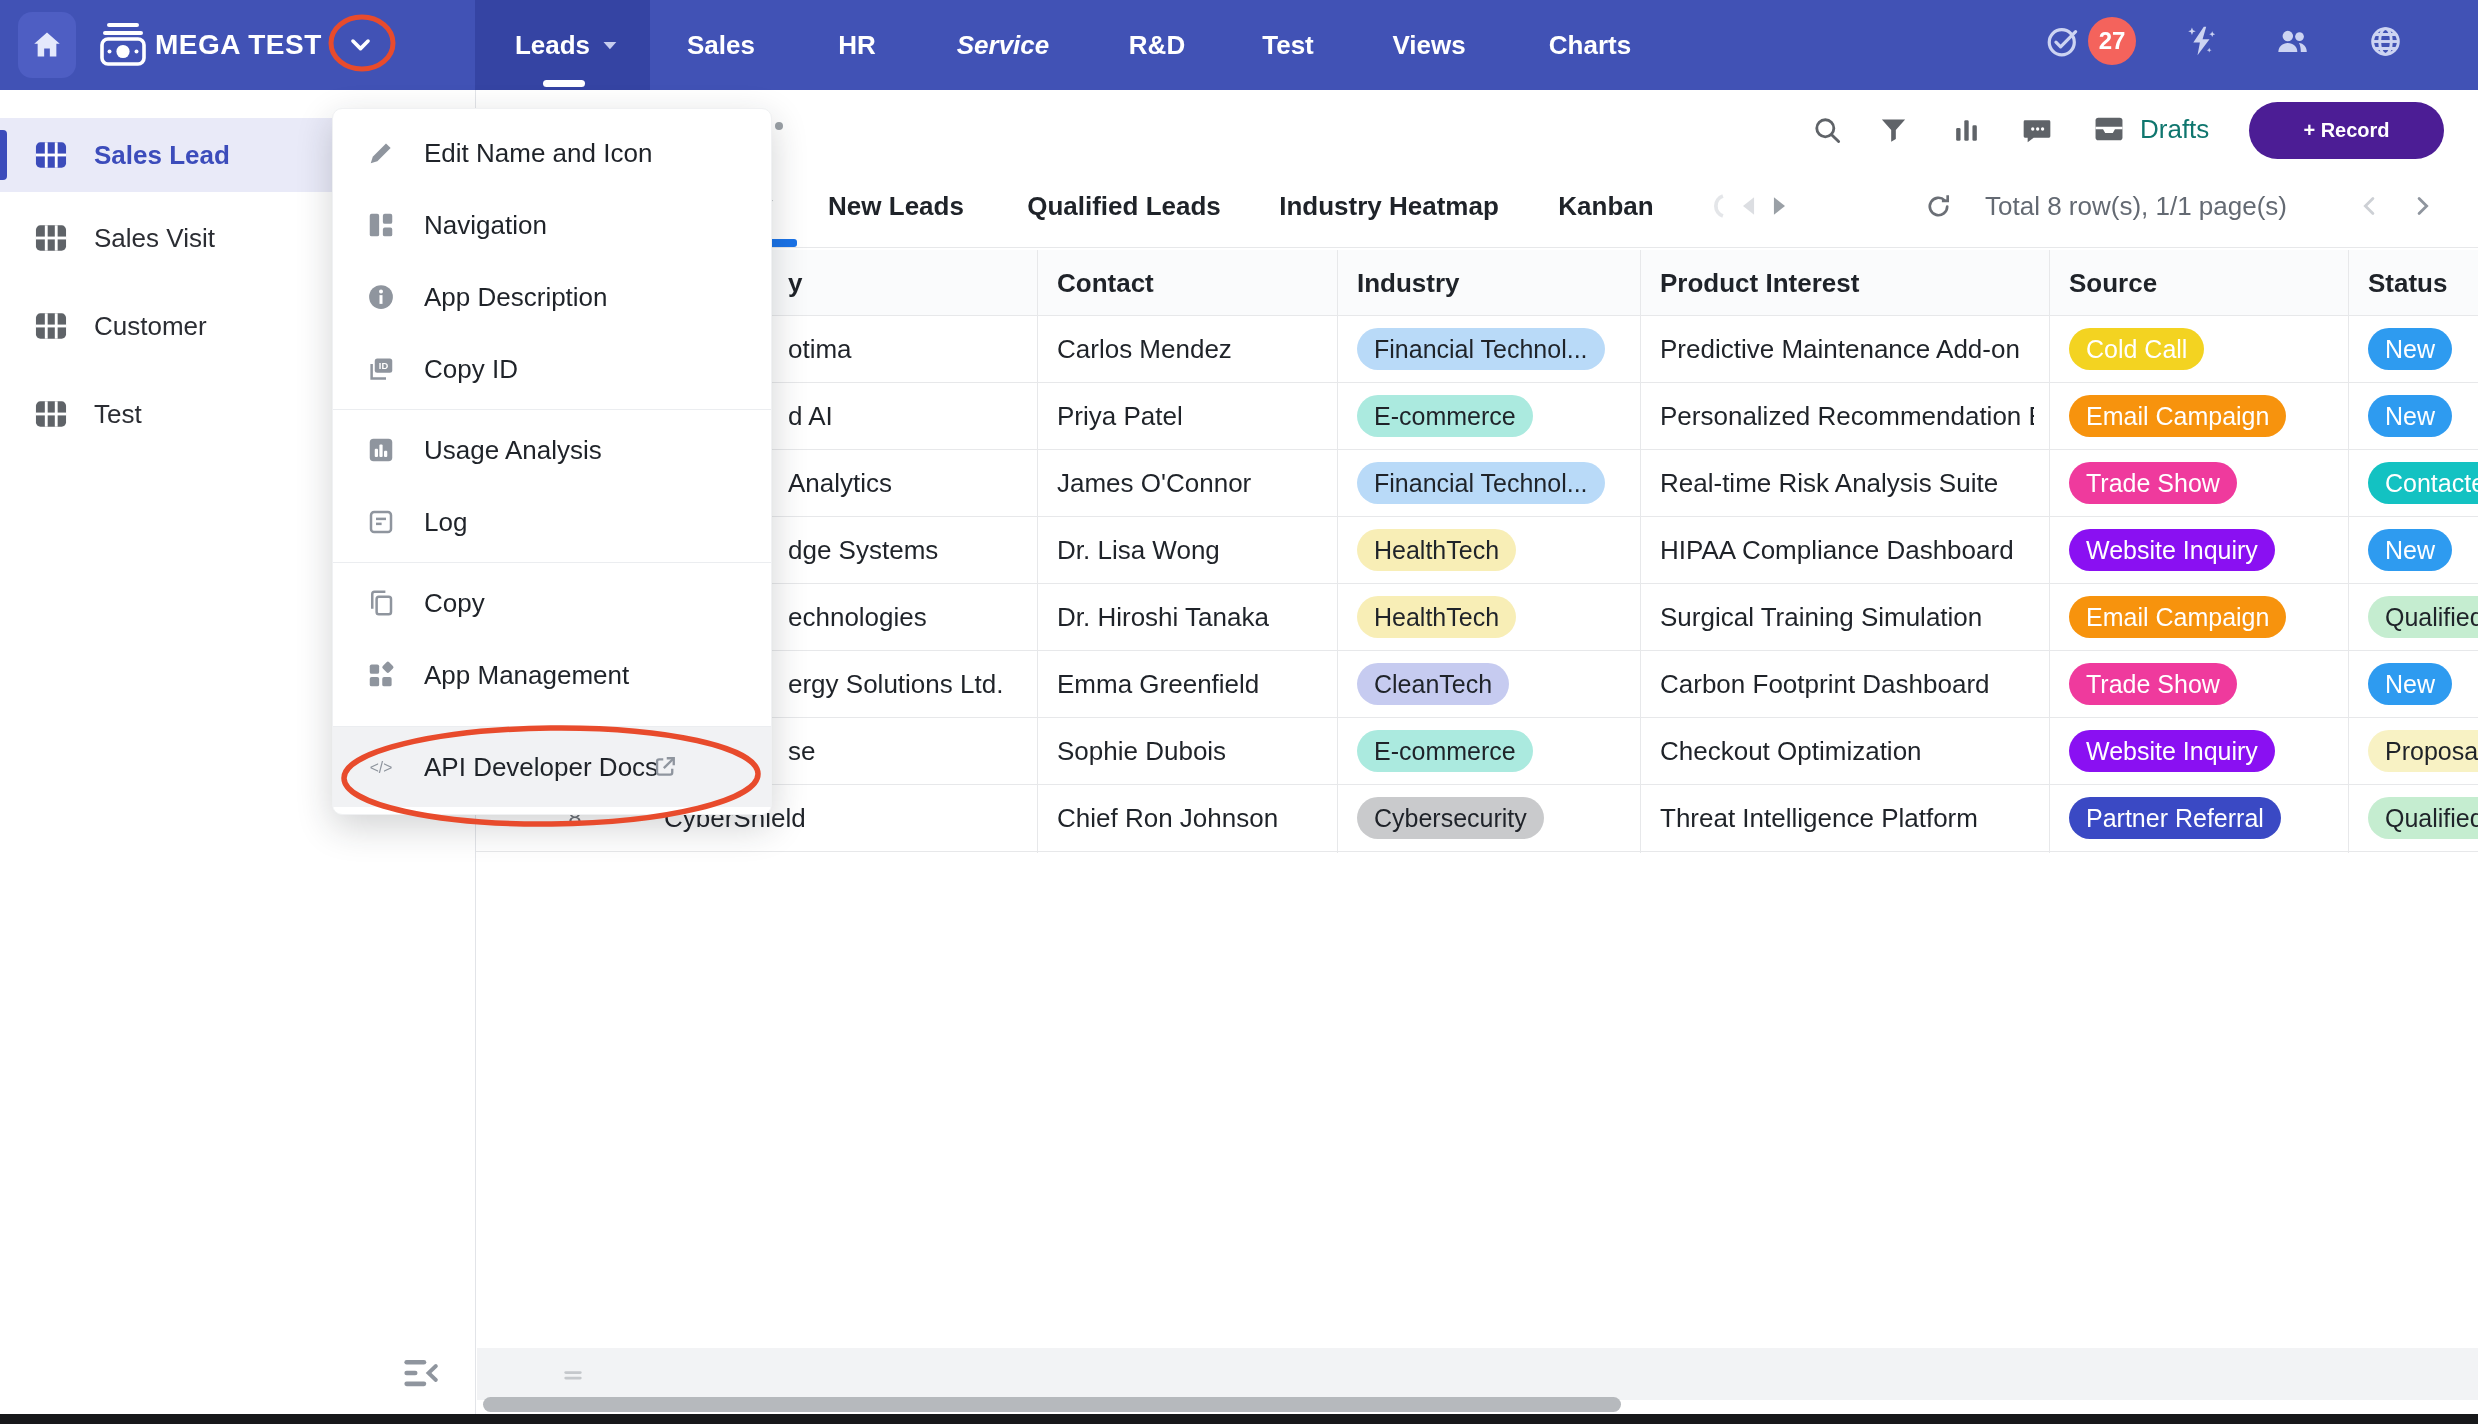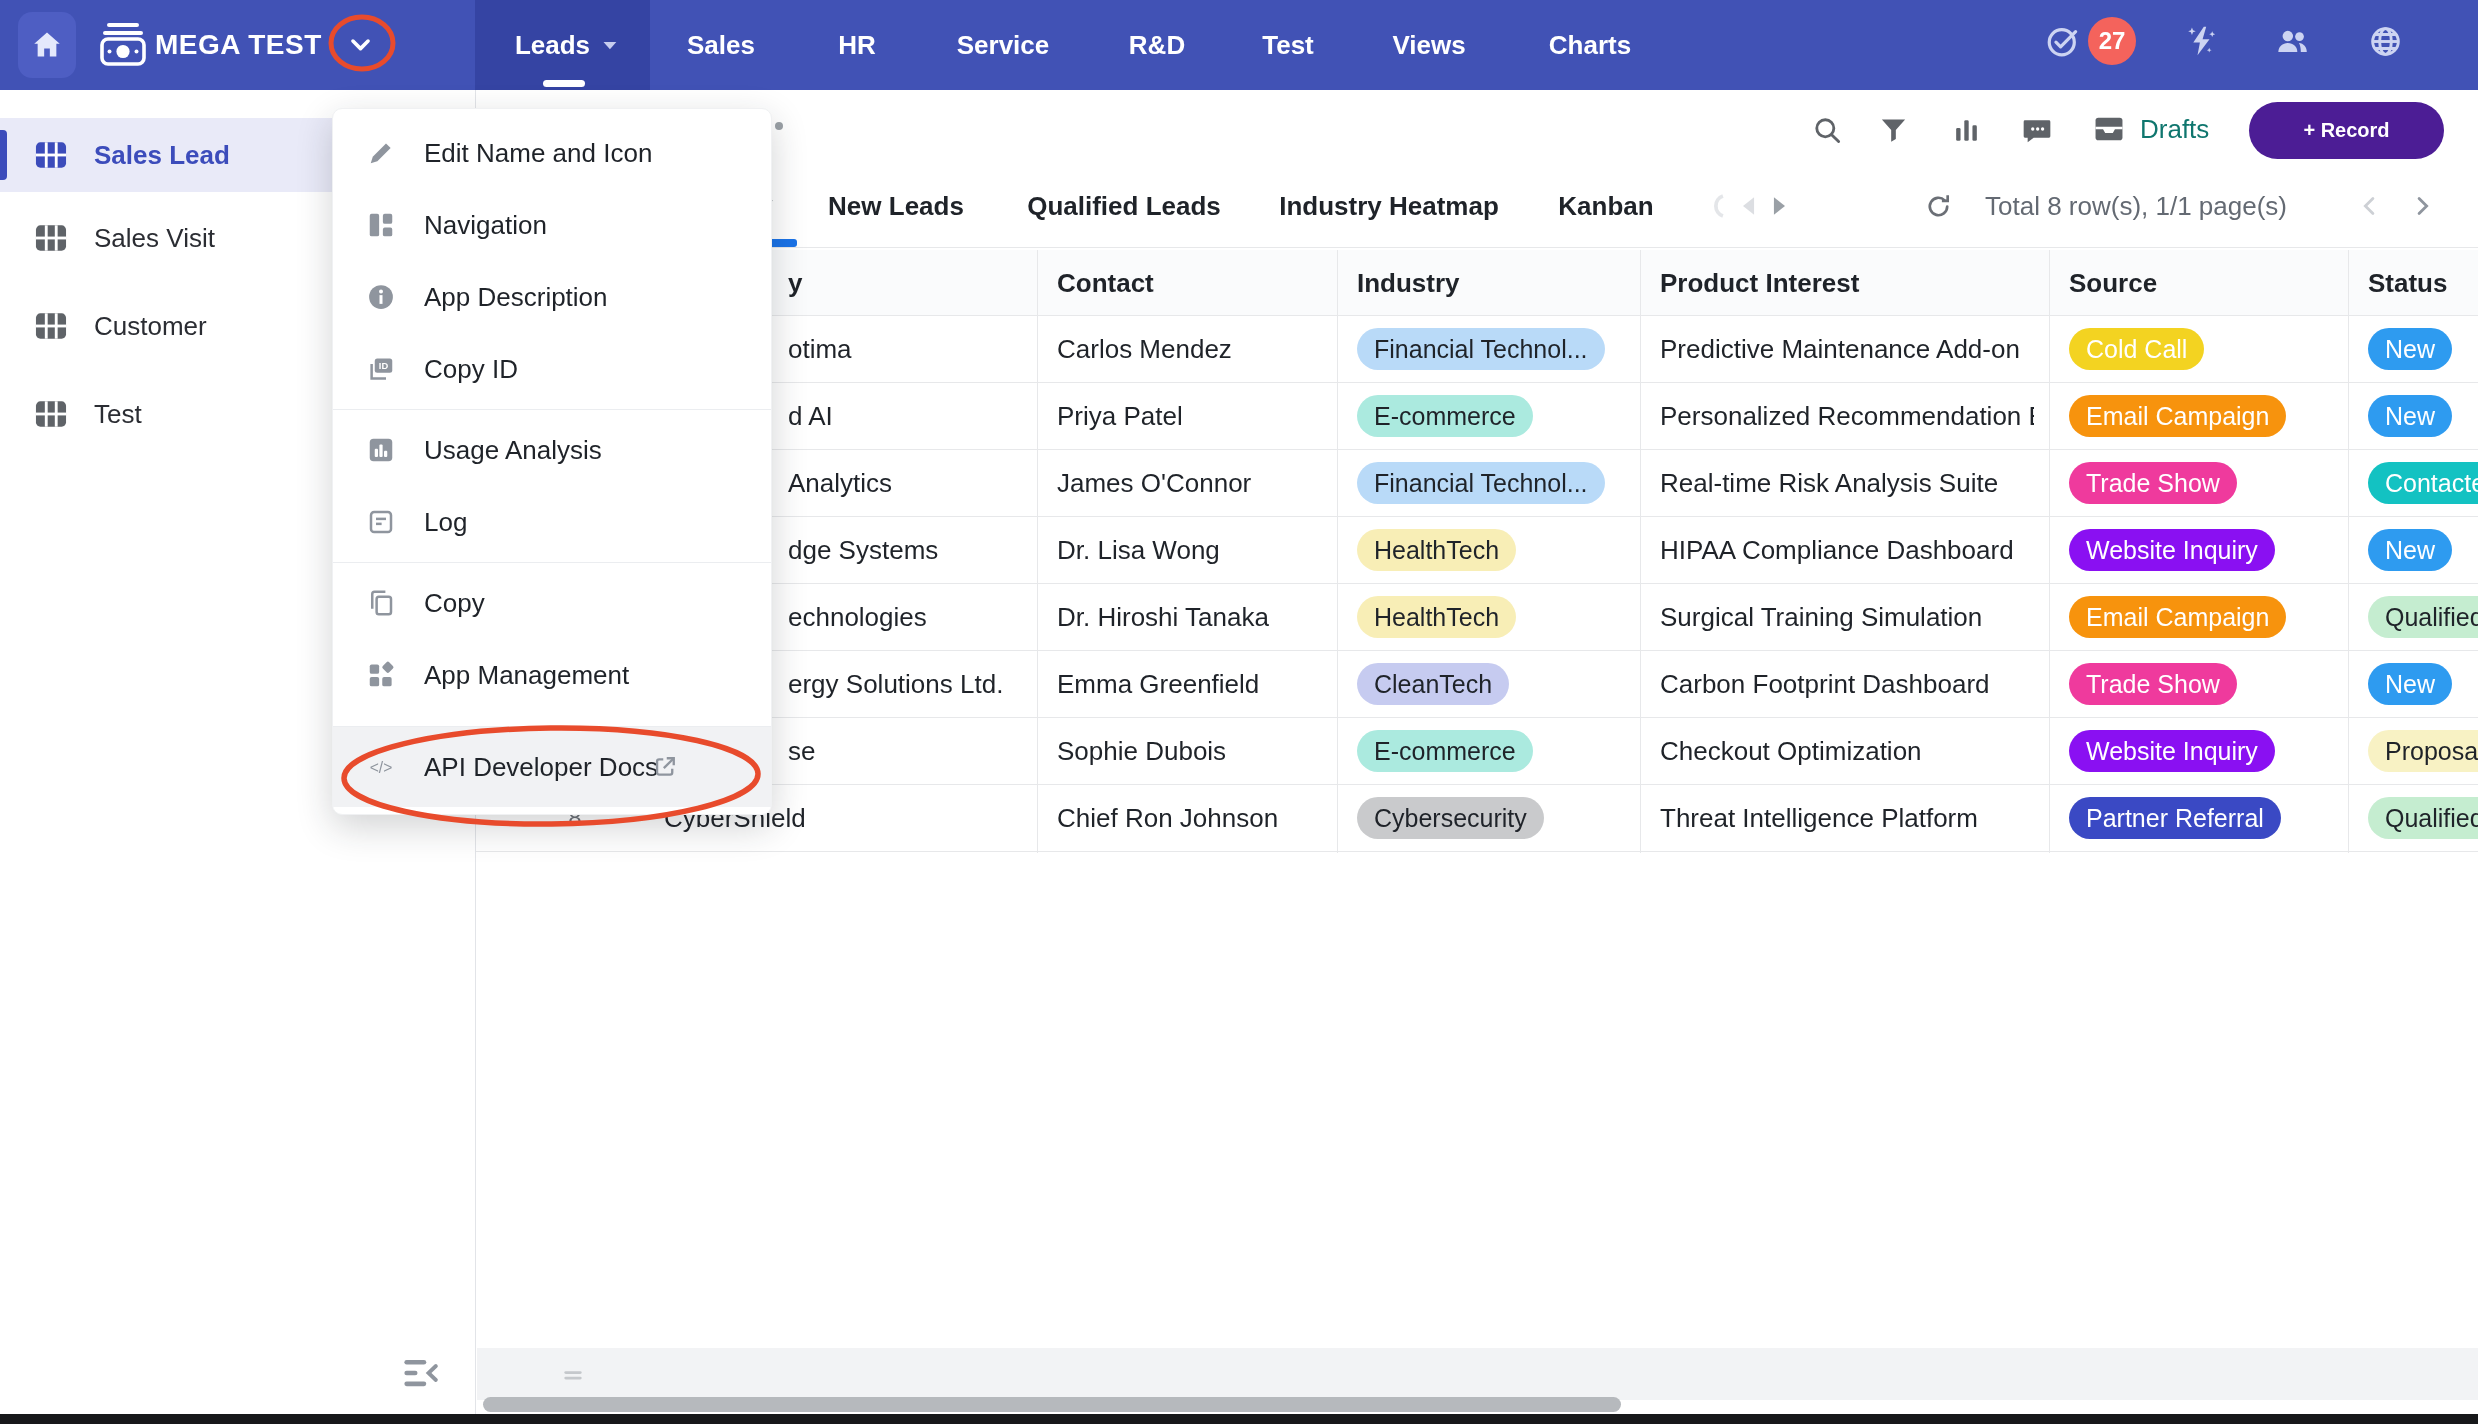--- a/index.html
+++ b/index.html
@@ -51,21 +51,21 @@
         </svg>
       </span>
     </div>
     <div style="position: absolute; left: 721px; top: 45px; transform: translate(-50%, -50%); display: flex; align-items: center; gap: 9px;">
       <span style="font-size: 26px; font-weight: 700; color: rgb(255, 255, 255); white-space: nowrap;">Sales</span>
     </div>
     <div style="position: absolute; left: 857px; top: 45px; transform: translate(-50%, -50%); display: flex; align-items: center; gap: 9px;">
       <span style="font-size: 26px; font-weight: 700; color: rgb(255, 255, 255); white-space: nowrap;">HR</span>
     </div>
     <div style="position: absolute; left: 1003px; top: 45px; transform: translate(-50%, -50%); display: flex; align-items: center; gap: 9px;">
-      <span style="font-size: 26px; font-weight: 700; color: rgb(255, 255, 255); white-space: nowrap;">Service</span>
+      <span style="font-size: 26px; font-weight: 700; color: rgb(255, 255, 255); white-space: nowrap; font-style: italic;">Service</span>
     </div>
     <div style="position: absolute; left: 1157px; top: 45px; transform: translate(-50%, -50%); display: flex; align-items: center; gap: 9px;">
       <span style="font-size: 26px; font-weight: 700; color: rgb(255, 255, 255); white-space: nowrap;">R&amp;D</span>
     </div>
     <div style="position: absolute; left: 1288px; top: 45px; transform: translate(-50%, -50%); display: flex; align-items: center; gap: 9px;">
       <span style="font-size: 26px; font-weight: 700; color: rgb(255, 255, 255); white-space: nowrap;">Test</span>
     </div>
     <div style="position: absolute; left: 1429px; top: 45px; transform: translate(-50%, -50%); display: flex; align-items: center; gap: 9px;">
       <span style="font-size: 26px; font-weight: 700; color: rgb(255, 255, 255); white-space: nowrap;">Views</span>
     </div>

